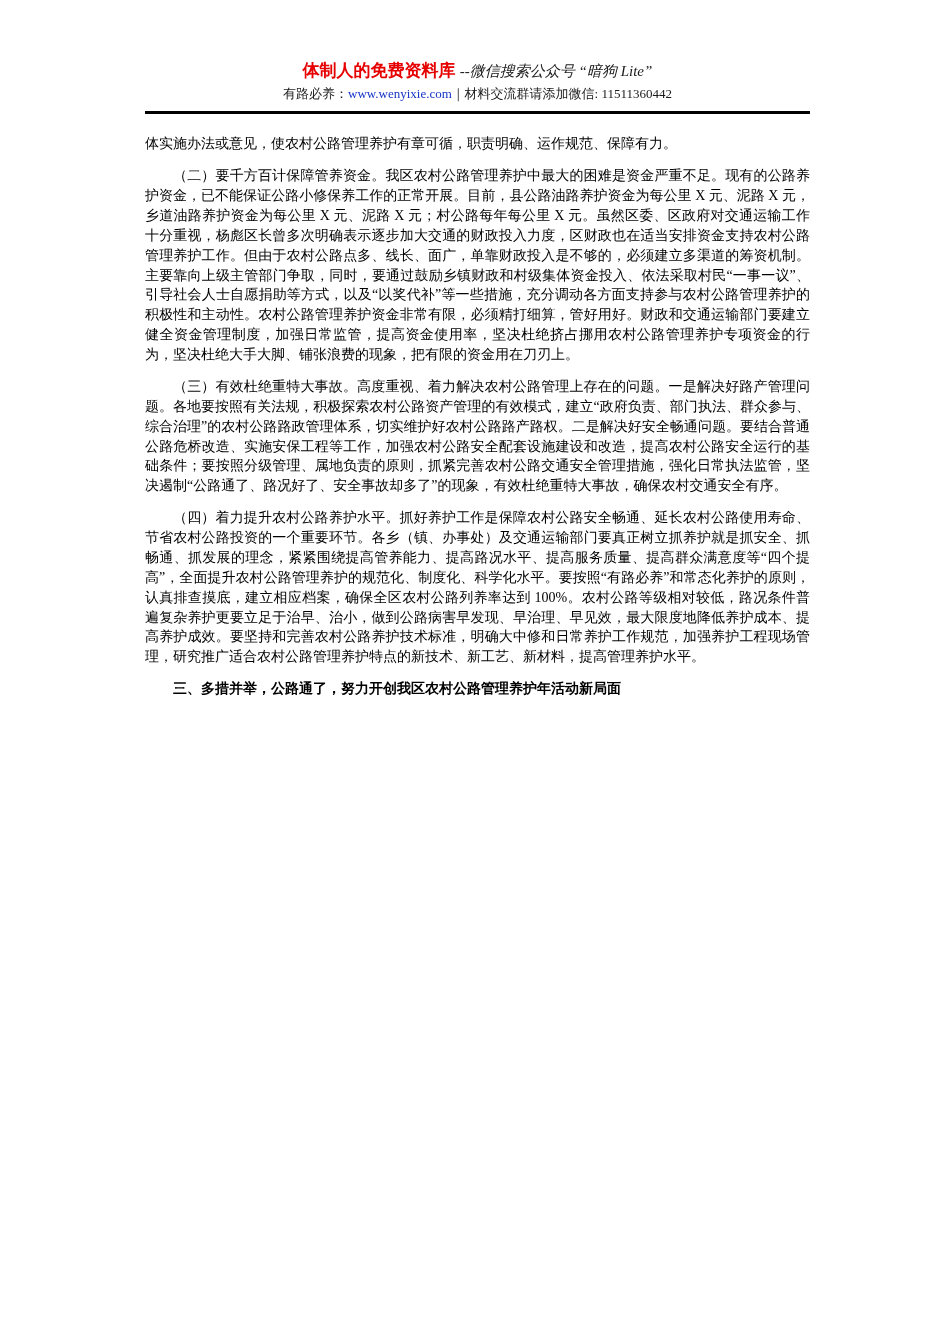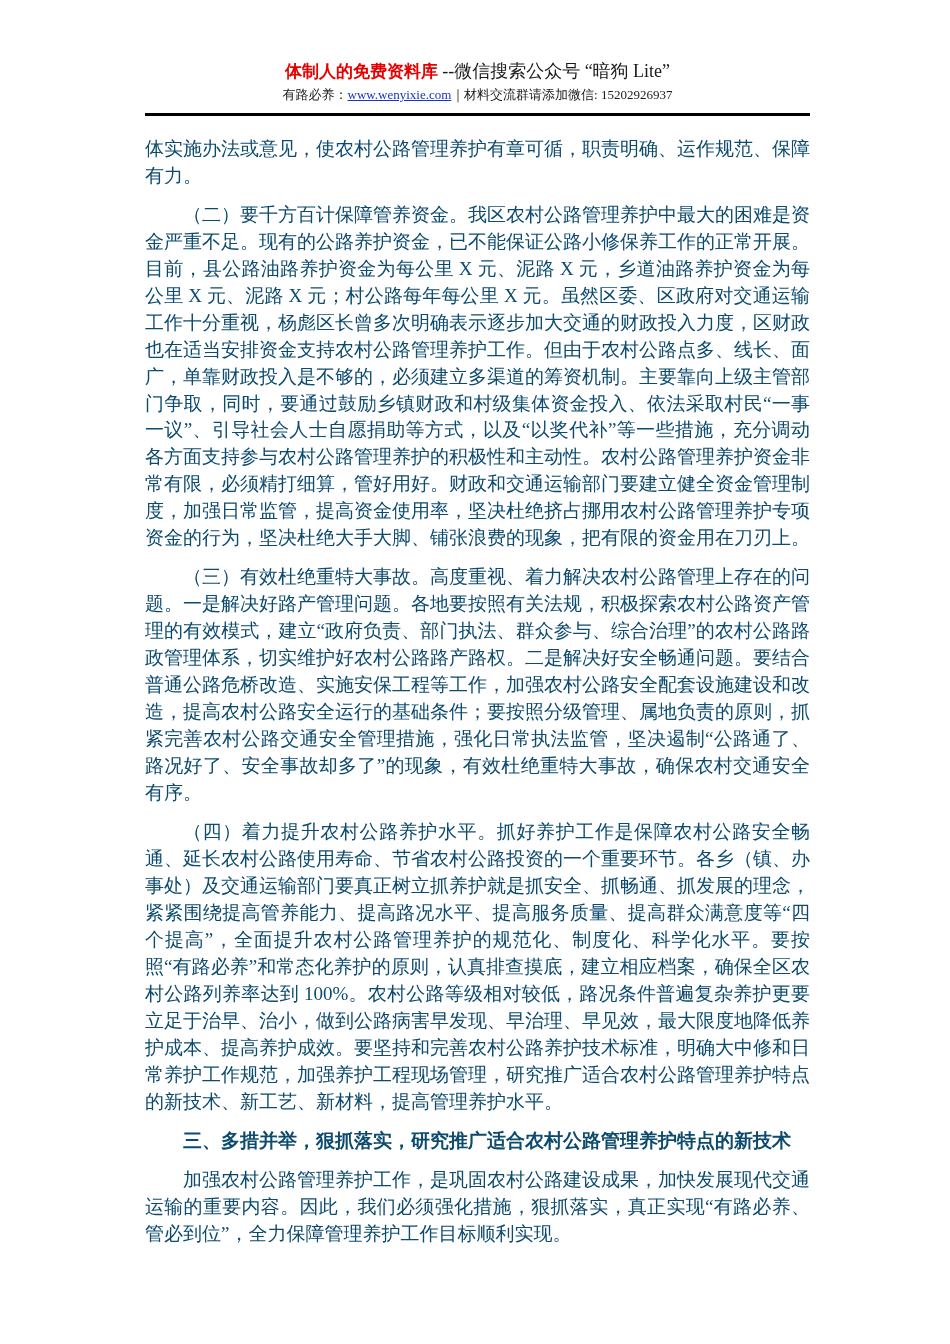--- a/index.html
+++ b/index.html
@@ -10,62 +10,61 @@
     min-height: 1344px;
     margin: 0 auto;
     background: #ffffff;
     padding: 58px 140px 70px 145px;
     color: #000000;
   }
   
   .doc-header { text-align: center; margin-bottom: 20px; }
   .header-line1 { font-size: 17px; line-height: 1.5; white-space: nowrap; }
   .brand { color: #e60000; font-weight: bold; font-size: 17px; text-align: right; }
-  .brand-suffix { font-size: 18px; color: #1a1a1a; font-weight: normal; }
+  .brand-suffix { font-size: 15px; color: #1a1a1a; font-weight: normal; font-style: italic; }
   .header-line2 { font-size: 13px; color: #1a1a1a; line-height: 1.6; white-space: nowrap; }
-  .link { color: #1535c7; text-decoration: underline; cursor: pointer; }
+  .link { color: #1535c7; cursor: pointer; }
   .divider { height: 3px; background: #000000; margin-top: 7px; }
   
   .doc-body {
-    font-size: 19px;
+    font-size: 14px;
     line-height: 1.42;
     text-align: justify;
     text-justify: inter-ideograph;
-    color: #0c4a6e;
+    color: #000000;
   }
   .doc-body p { margin: 12px 0; text-indent: 2em; }
   .doc-body p.no-indent { text-indent: 0; margin-top: 0; }
   .lead { font-weight: normal; }
   .heading { font-weight: bold; }
 </style>
 </head>
 <body>
 
 <div class="page">
 
   <header class="doc-header">
     <div class="header-line1">
       <span class="brand">体制人的免费资料库</span>
       <span class="brand-suffix">--微信搜索公众号 “暗狗 Lite”</span>
     </div>
     <div class="header-line2">
-      <span>有路必养：</span><a class="link">www.wenyixie.com</a><span>｜材料交流群请添加微信: 15202926937</span>
+      <span>有路必养：</span><a class="link">www.wenyixie.com</a><span>｜材料交流群请添加微信: 11511360442</span>
     </div>
     <div class="divider"></div>
   </header>
 
   <main class="doc-body">
 
     <p class="no-indent">体实施办法或意见，使农村公路管理养护有章可循，职责明确、运作规范、保障有力。</p>
 
     <p><span class="lead">（二）要千方百计保障管养资金。</span><span>我区农村公路管理养护中最大的困难是资金严重不足。现有的公路养护资金，已不能保证公路小修保养工作的正常开展。目前，县公路油路养护资金为每公里 X 元、泥路 X 元，乡道油路养护资金为每公里 X 元、泥路 X 元；村公路每年每公里 X 元。虽然区委、区政府对交通运输工作十分重视，杨彪区长曾多次明确表示逐步加大交通的财政投入力度，区财政也在适当安排资金支持农村公路管理养护工作。但由于农村公路点多、线长、面广，单靠财政投入是不够的，必须建立多渠道的筹资机制。主要靠向上级主管部门争取，同时，要通过鼓励乡镇财政和村级集体资金投入、依法采取村民“一事一议”、引导社会人士自愿捐助等方式，以及“以奖代补”等一些措施，充分调动各方面支持参与农村公路管理养护的积极性和主动性。农村公路管理养护资金非常有限，必须精打细算，管好用好。财政和交通运输部门要建立健全资金管理制度，加强日常监管，提高资金使用率，坚决杜绝挤占挪用农村公路管理养护专项资金的行为，坚决杜绝大手大脚、铺张浪费的现象，把有限的资金用在刀刃上。</span></p>
 
     <p><span class="lead">（三）有效杜绝重特大事故。</span><span>高度重视、着力解决农村公路管理上存在的问题。一是解决好路产管理问题。各地要按照有关法规，积极探索农村公路资产管理的有效模式，建立“政府负责、部门执法、群众参与、综合治理”的农村公路路政管理体系，切实维护好农村公路路产路权。二是解决好安全畅通问题。要结合普通公路危桥改造、实施安保工程等工作，加强农村公路安全配套设施建设和改造，提高农村公路安全运行的基础条件；要按照分级管理、属地负责的原则，抓紧完善农村公路交通安全管理措施，强化日常执法监管，坚决遏制“公路通了、路况好了、安全事故却多了”的现象，有效杜绝重特大事故，确保农村交通安全有序。</span></p>
 
     <p><span class="lead">（四）着力提升农村公路养护水平。</span><span>抓好养护工作是保障农村公路安全畅通、延长农村公路使用寿命、节省农村公路投资的一个重要环节。各乡（镇、办事处）及交通运输部门要真正树立抓养护就是抓安全、抓畅通、抓发展的理念，紧紧围绕提高管养能力、提高路况水平、提高服务质量、提高群众满意度等“四个提高”，全面提升农村公路管理养护的规范化、制度化、科学化水平。要按照“有路必养”和常态化养护的原则，认真排查摸底，建立相应档案，确保全区农村公路列养率达到 100%。农村公路等级相对较低，路况条件普遍复杂养护更要立足于治早、治小，做到公路病害早发现、早治理、早见效，最大限度地降低养护成本、提高养护成效。要坚持和完善农村公路养护技术标准，明确大中修和日常养护工作规范，加强养护工程现场管理，研究推广适合农村公路管理养护特点的新技术、新工艺、新材料，提高管理养护水平。</span></p>
 
-    <p class="heading">三、多措并举，狠抓落实，研究推广适合农村公路管理养护特点的新技术</p>
+    <p class="heading">三、多措并举，公路通了，努力开创我区农村公路管理养护年活动新局面</p>
 
-    <p>加强农村公路管理养护工作，是巩固农村公路建设成果，加快发展现代交通运输的重要内容。因此，我们必须强化措施，狠抓落实，真正实现“有路必养、管必到位”，全力保障管理养护工作目标顺利实现。</p>
 
   </main>
 
 </div>
 
 </body></html>

